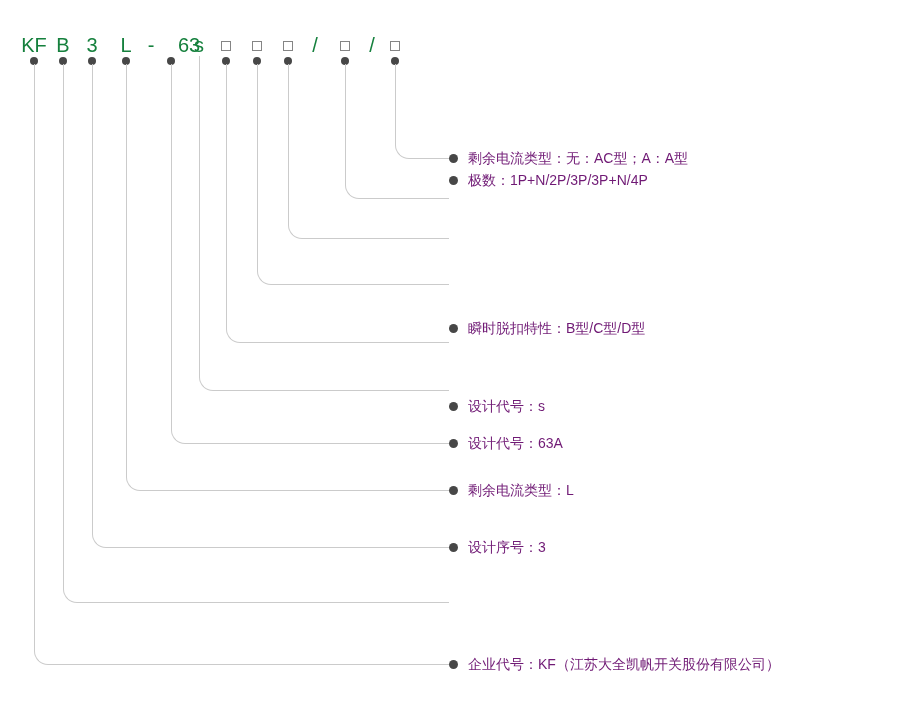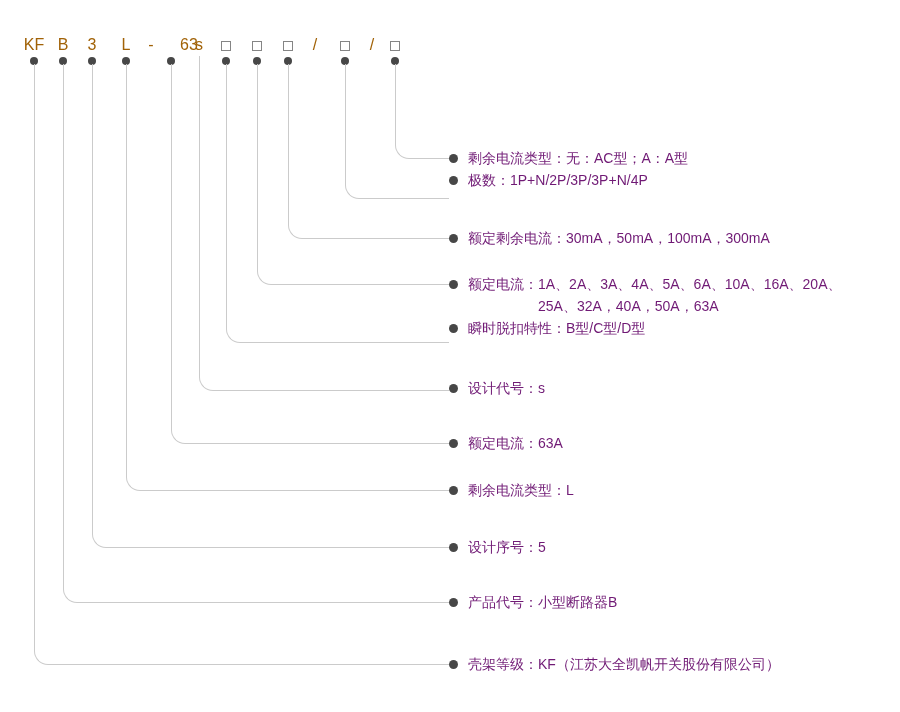--- a/index.html
+++ b/index.html
@@ -13,23 +13,23 @@
     width: 900px;
     height: 712px;
     background: #ffffff;
     overflow: hidden;
   }
   
   .seg {
     position: absolute;
     top: 36px;
     transform: translateX(-50%);
-    font-size: 16px;
+    font-size: 20px;
     line-height: 18px;
-    color: #a16207;
+    color: #15803d;
     white-space: nowrap;
   }
   .box {
     top: 41px;
     width: 8px;
     height: 8px;
     border: 1px solid #858585;
     background: transparent;
   }
   
@@ -116,53 +116,38 @@
   <i class="conn" style="left:34px;  top:64px; width:414px; height:600px"></i>
 
   <div class="row" style="top:147px">
     <i class="bullet"></i>
     <div class="lbl">剩余电流类型：无：AC型；A：A型</div>
   </div>
   <div class="row" style="top:169px">
     <i class="bullet"></i>
     <div class="lbl">极数：1P+N/2P/3P/3P+N/4P</div>
   </div>
-  <div class="row" style="top:227px">
-    <i class="bullet"></i>
-    <div class="lbl">额定剩余电流：30mA，50mA，100mA，300mA</div>
-  </div>
-  <div class="row" style="top:273px">
-    <i class="bullet"></i>
-    <div class="lbl">
-      <div>额定电流：1A、2A、3A、4A、5A、6A、10A、16A、20A、</div>
-      <div class="indent">25A、32A，40A，50A，63A</div>
-    </div>
-  </div>
   <div class="row" style="top:317px">
     <i class="bullet"></i>
     <div class="lbl">瞬时脱扣特性：B型/C型/D型</div>
   </div>
-  <div class="row" style="top:377px">
+  <div class="row" style="top:395px">
     <i class="bullet"></i>
     <div class="lbl">设计代号：s</div>
   </div>
   <div class="row" style="top:432px">
     <i class="bullet"></i>
-    <div class="lbl">额定电流：63A</div>
+    <div class="lbl">设计代号：63A</div>
   </div>
   <div class="row" style="top:479px">
     <i class="bullet"></i>
     <div class="lbl">剩余电流类型：L</div>
   </div>
   <div class="row" style="top:536px">
     <i class="bullet"></i>
-    <div class="lbl">设计序号：5</div>
-  </div>
-  <div class="row" style="top:591px">
-    <i class="bullet"></i>
-    <div class="lbl">产品代号：小型断路器B</div>
+    <div class="lbl">设计序号：3</div>
   </div>
   <div class="row" style="top:653px">
     <i class="bullet"></i>
-    <div class="lbl">壳架等级：KF（江苏大全凯帆开关股份有限公司）</div>
+    <div class="lbl">企业代号：KF（江苏大全凯帆开关股份有限公司）</div>
   </div>
 
 </div>
 
 </body></html>

